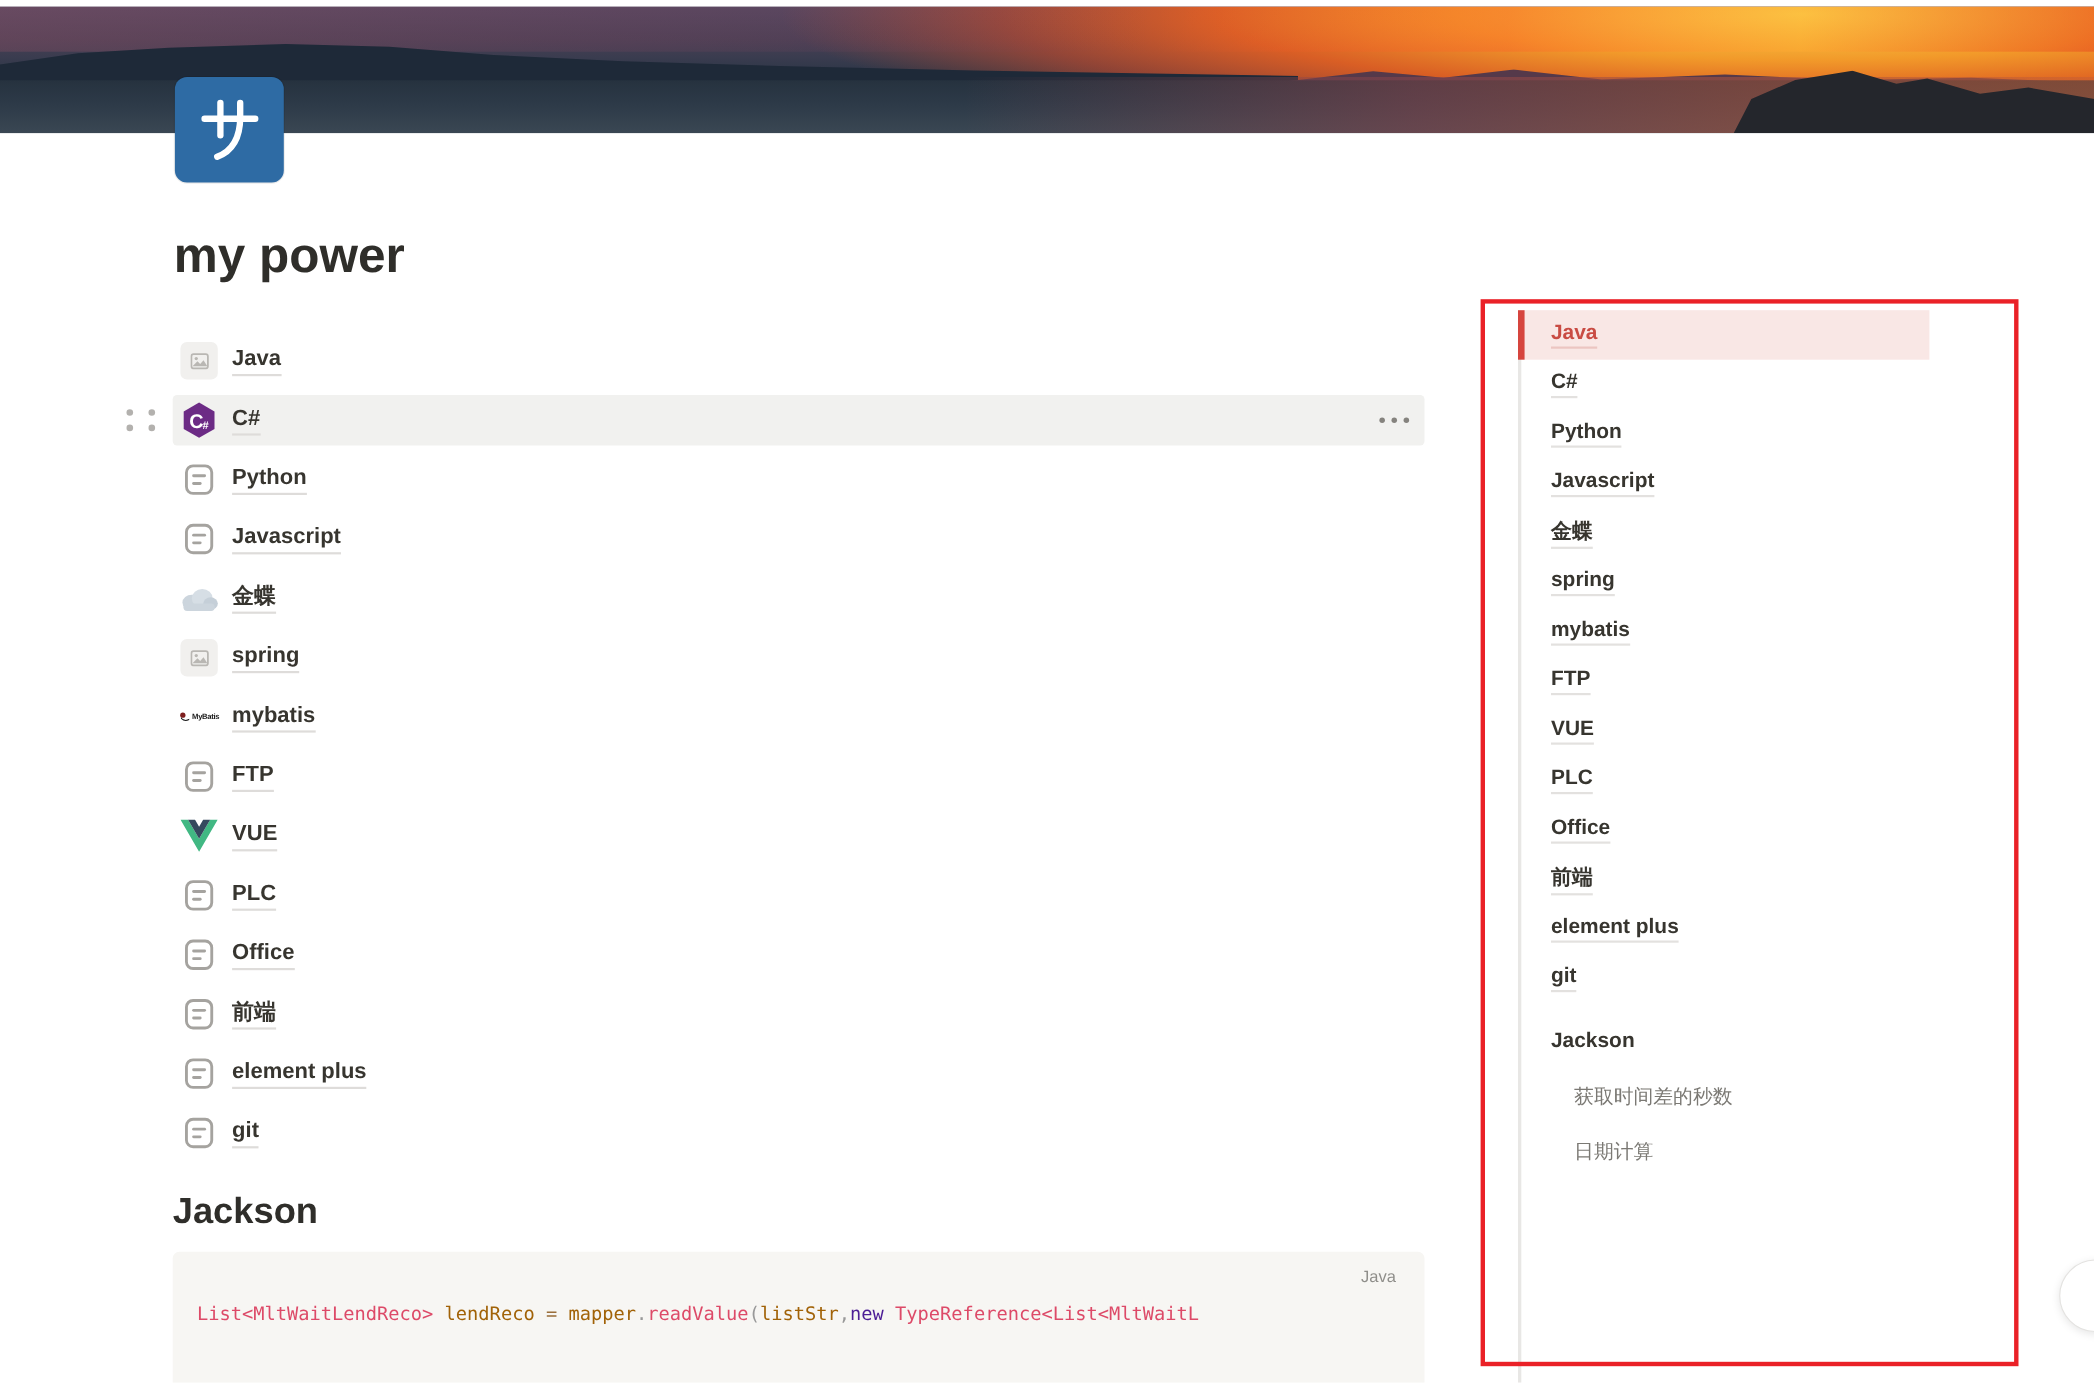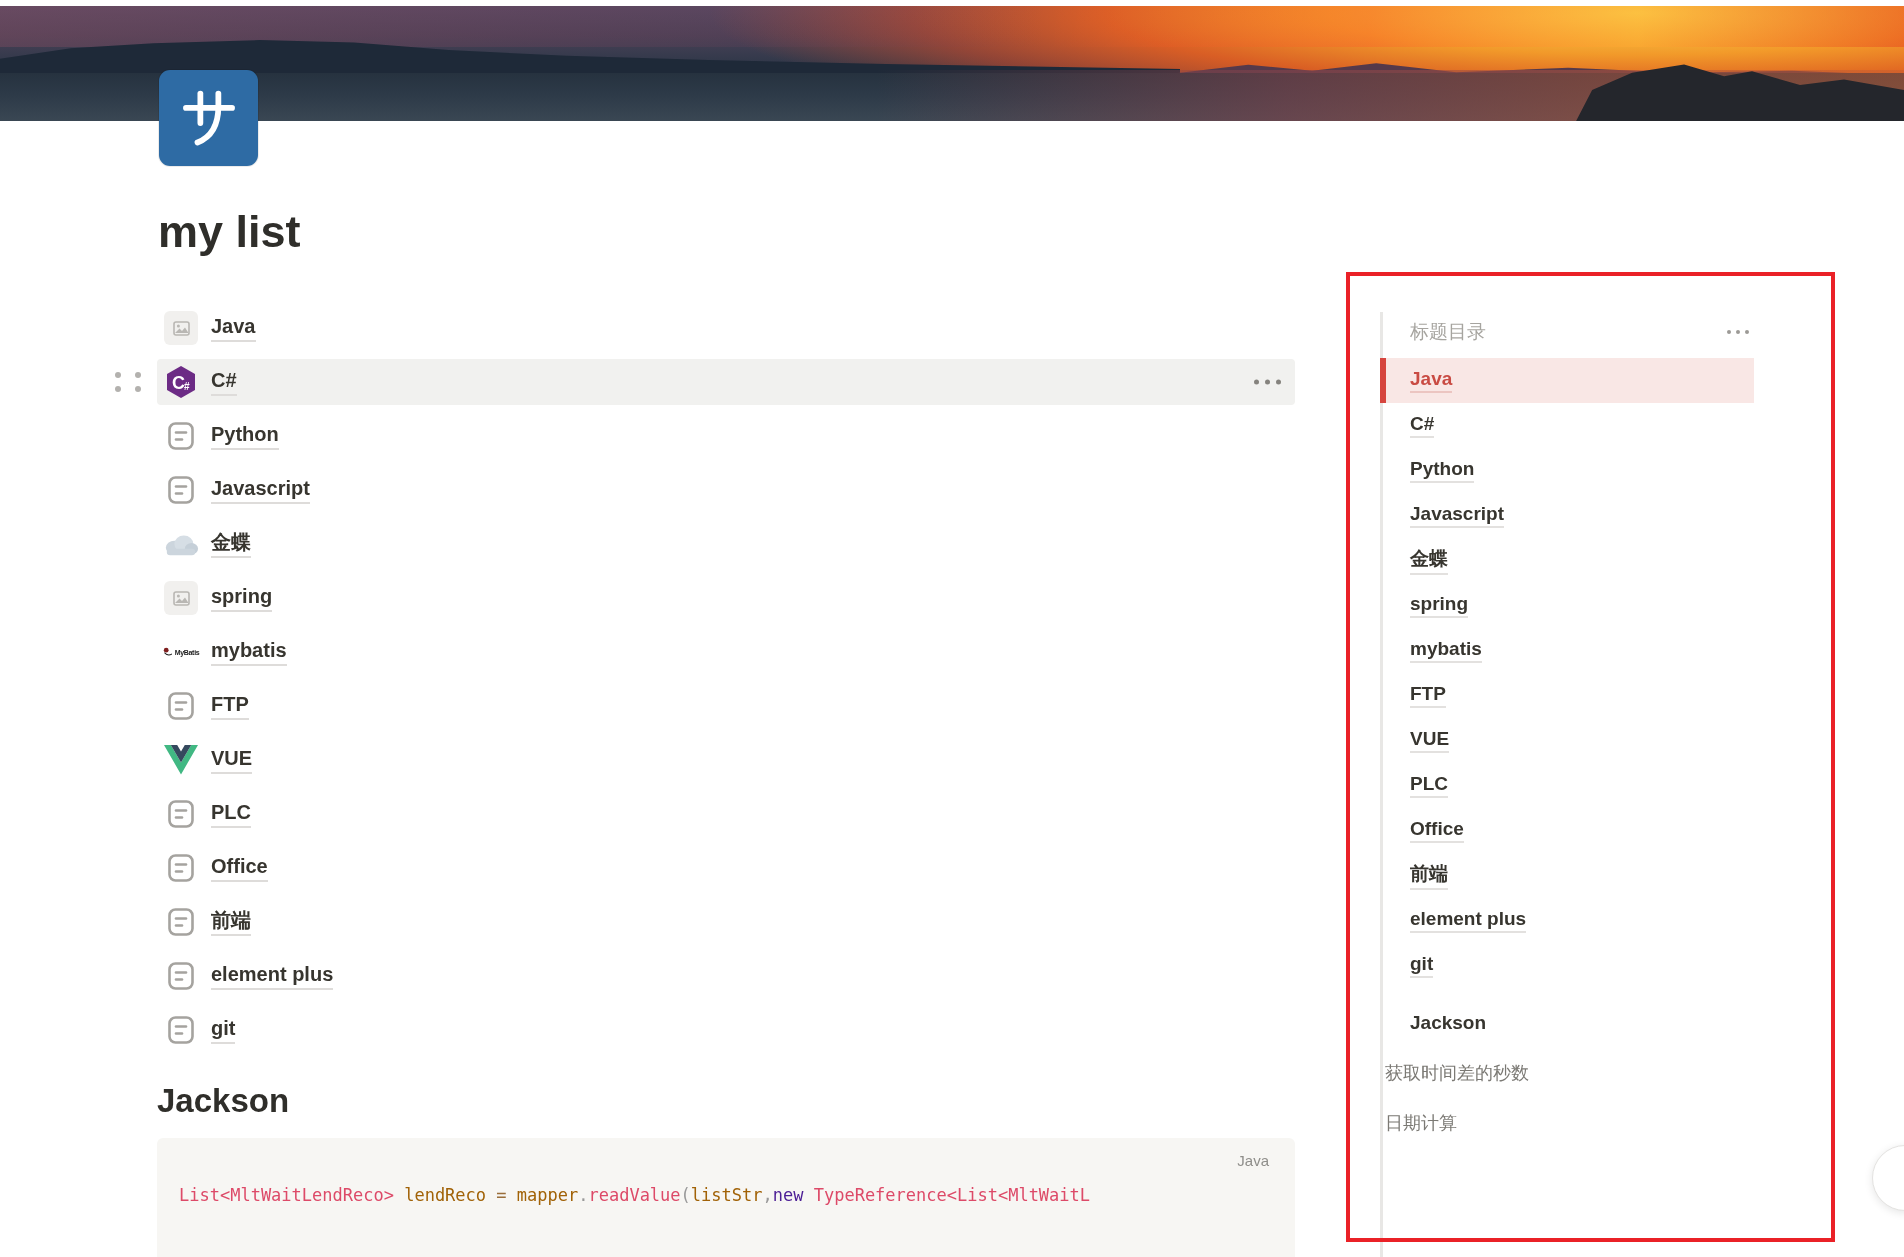--- a/index.html
+++ b/index.html
@@ -72,21 +72,21 @@
   .toc-header-menu { position:absolute; left:377px; top:50%; transform:translateY(-50%); display:flex; gap:5px; }
   .toc-header-menu i { width:4px; height:4px; border-radius:50%; background:#9c9a96; }
   .toc-list { margin-top:6px; }
   .toc-item { position:relative; height:45px; display:flex; align-items:center; padding-left:60px; }
   .toc-item .toc-link { font-size:19px; font-weight:700; color:#37352f; border-bottom:2px solid #e3e1df; padding-bottom:1px; }
   .toc-item.active { margin-left:36px; width:368px; padding-left:24px; background:#f9e7e5; }
   .toc-item.active .toc-link { color:#c94b43; border-bottom-color:#ecc5c1; }
   .toc-item.active .active-bar { position:absolute; left:-6px; top:0; width:6px; height:100%; background:#d6453e; }
   .toc-item.section { height:50px; }
   .toc-item.section .toc-sec-label { font-size:19px; font-weight:700; color:#37352f; }
-  .toc-item.child { height:50px; padding-left:35px; }
+  .toc-item.child { height:50px; padding-left:81px; }
   .toc-item.child .toc-child-label { font-size:18px; font-weight:400; color:#7b7974; }
   .toc-sec-gap { height:10px; }
   .tri-right { position:absolute; left:41px; top:50%; transform:translateY(-50%); width:0; height:0;
                border-left:8px solid #2f2e2a; border-top:5px solid transparent; border-bottom:5px solid transparent; }
   .tri-down  { position:absolute; left:39px; top:50%; transform:translateY(-50%); width:0; height:0;
                border-top:8px solid #2f2e2a; border-left:5px solid transparent; border-right:5px solid transparent; }
   .toc-annotation { position:absolute; left:1346px; top:272px; width:489px; height:970px;
                     border:4px solid #ea2127; pointer-events:none; z-index:40; }
 
   
@@ -111,21 +111,21 @@
   </div>
 
   <div class="page-icon">
     <svg width="72" height="72" viewBox="0 0 100 100">
       <path d="M18 36 H82" stroke="#ffffff" stroke-width="8" fill="none" stroke-linecap="round"></path>
       <path d="M38 16 V57" stroke="#ffffff" stroke-width="8" fill="none" stroke-linecap="round"></path>
       <path d="M63 16 V34 C63 62 52 77 34 84" stroke="#ffffff" stroke-width="8" fill="none" stroke-linecap="round"></path>
     </svg>
   </div>
 
-  <h1 class="page-title">my list</h1>
+  <h1 class="page-title">my power</h1>
 
   <div class="link-list">
 
     <div class="link-row">
       <span class="icon-box">
           <span class="ph-box">
         <svg width="17" height="15" viewBox="0 0 17 15">
               <rect x="1" y="1" width="15" height="13" rx="2" fill="none" stroke="#b9b7b3" stroke-width="1.6"></rect>
               <circle cx="5.4" cy="5" r="1.5" fill="#b9b7b3"></circle>
               <path d="M2 12 L6.5 7.5 L9 10 L12 6.5 L15.5 12 Z" fill="#b9b7b3"></path>
@@ -300,28 +300,20 @@
   <div class="code-block">
     <span class="code-lang">Java</span>
     <div class="code-body">
       <div><span class="tok-class">List&lt;MltWaitLendReco&gt;</span><span class="tok-plain"> lendReco </span><span class="tok-op">=</span><span class="tok-plain"> mapper</span><span class="tok-punct">.</span><span class="tok-func">readValue</span><span class="tok-punct">(</span><span class="tok-plain">listStr</span><span class="tok-punct">,</span><span class="tok-keyword">new</span><span class="tok-plain"> </span><span class="tok-class">TypeReference&lt;List&lt;MltWaitL</span></div>
     </div>
   </div>
 
   <div class="toc-track"></div>
 
   <div class="toc-panel">
-    <div class="toc-header">
-      <span class="toc-header-label">标题目录</span>
-      <span class="toc-header-menu">
-          <i></i>
-          <i></i>
-          <i></i>
-        </span>
-    </div>
     <div class="toc-list">
       <div class="toc-item active">
         <span class="active-bar"></span>
         <span class="toc-link">Java</span>
       </div>
       <div class="toc-item">
           <span class="toc-link">C#</span>
         </div>
       <div class="toc-item">
           <span class="toc-link">Python</span>

